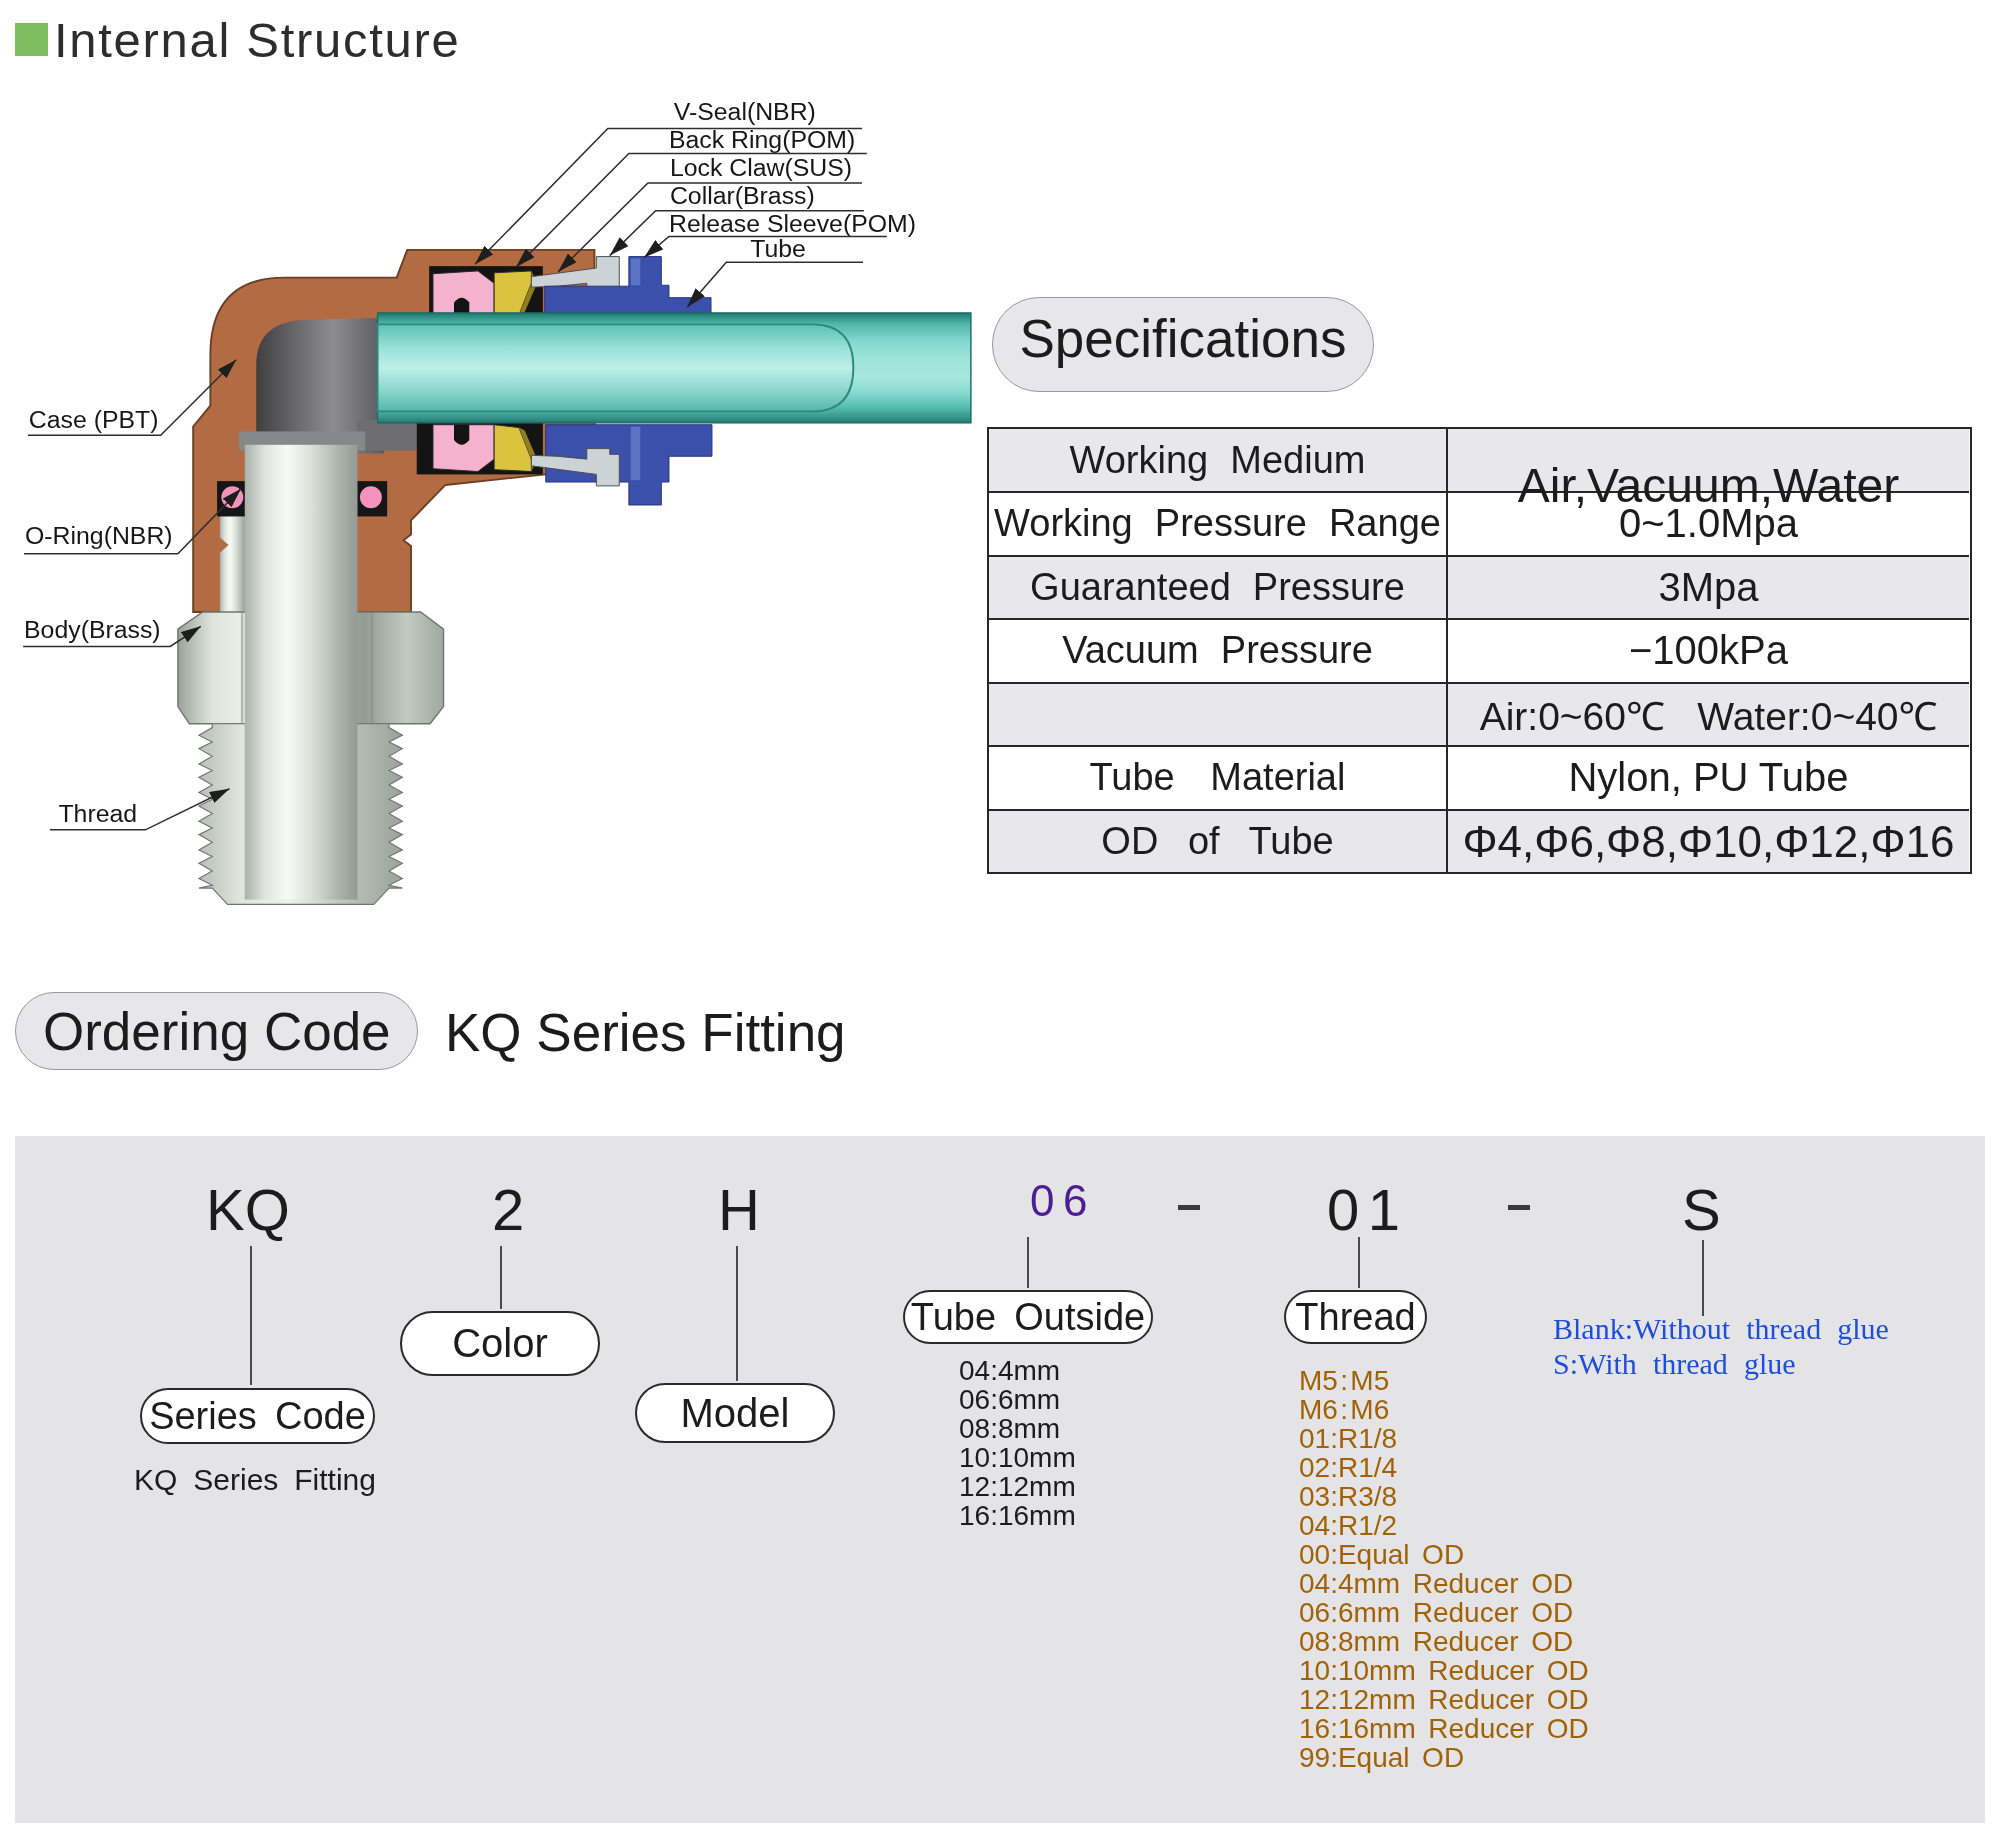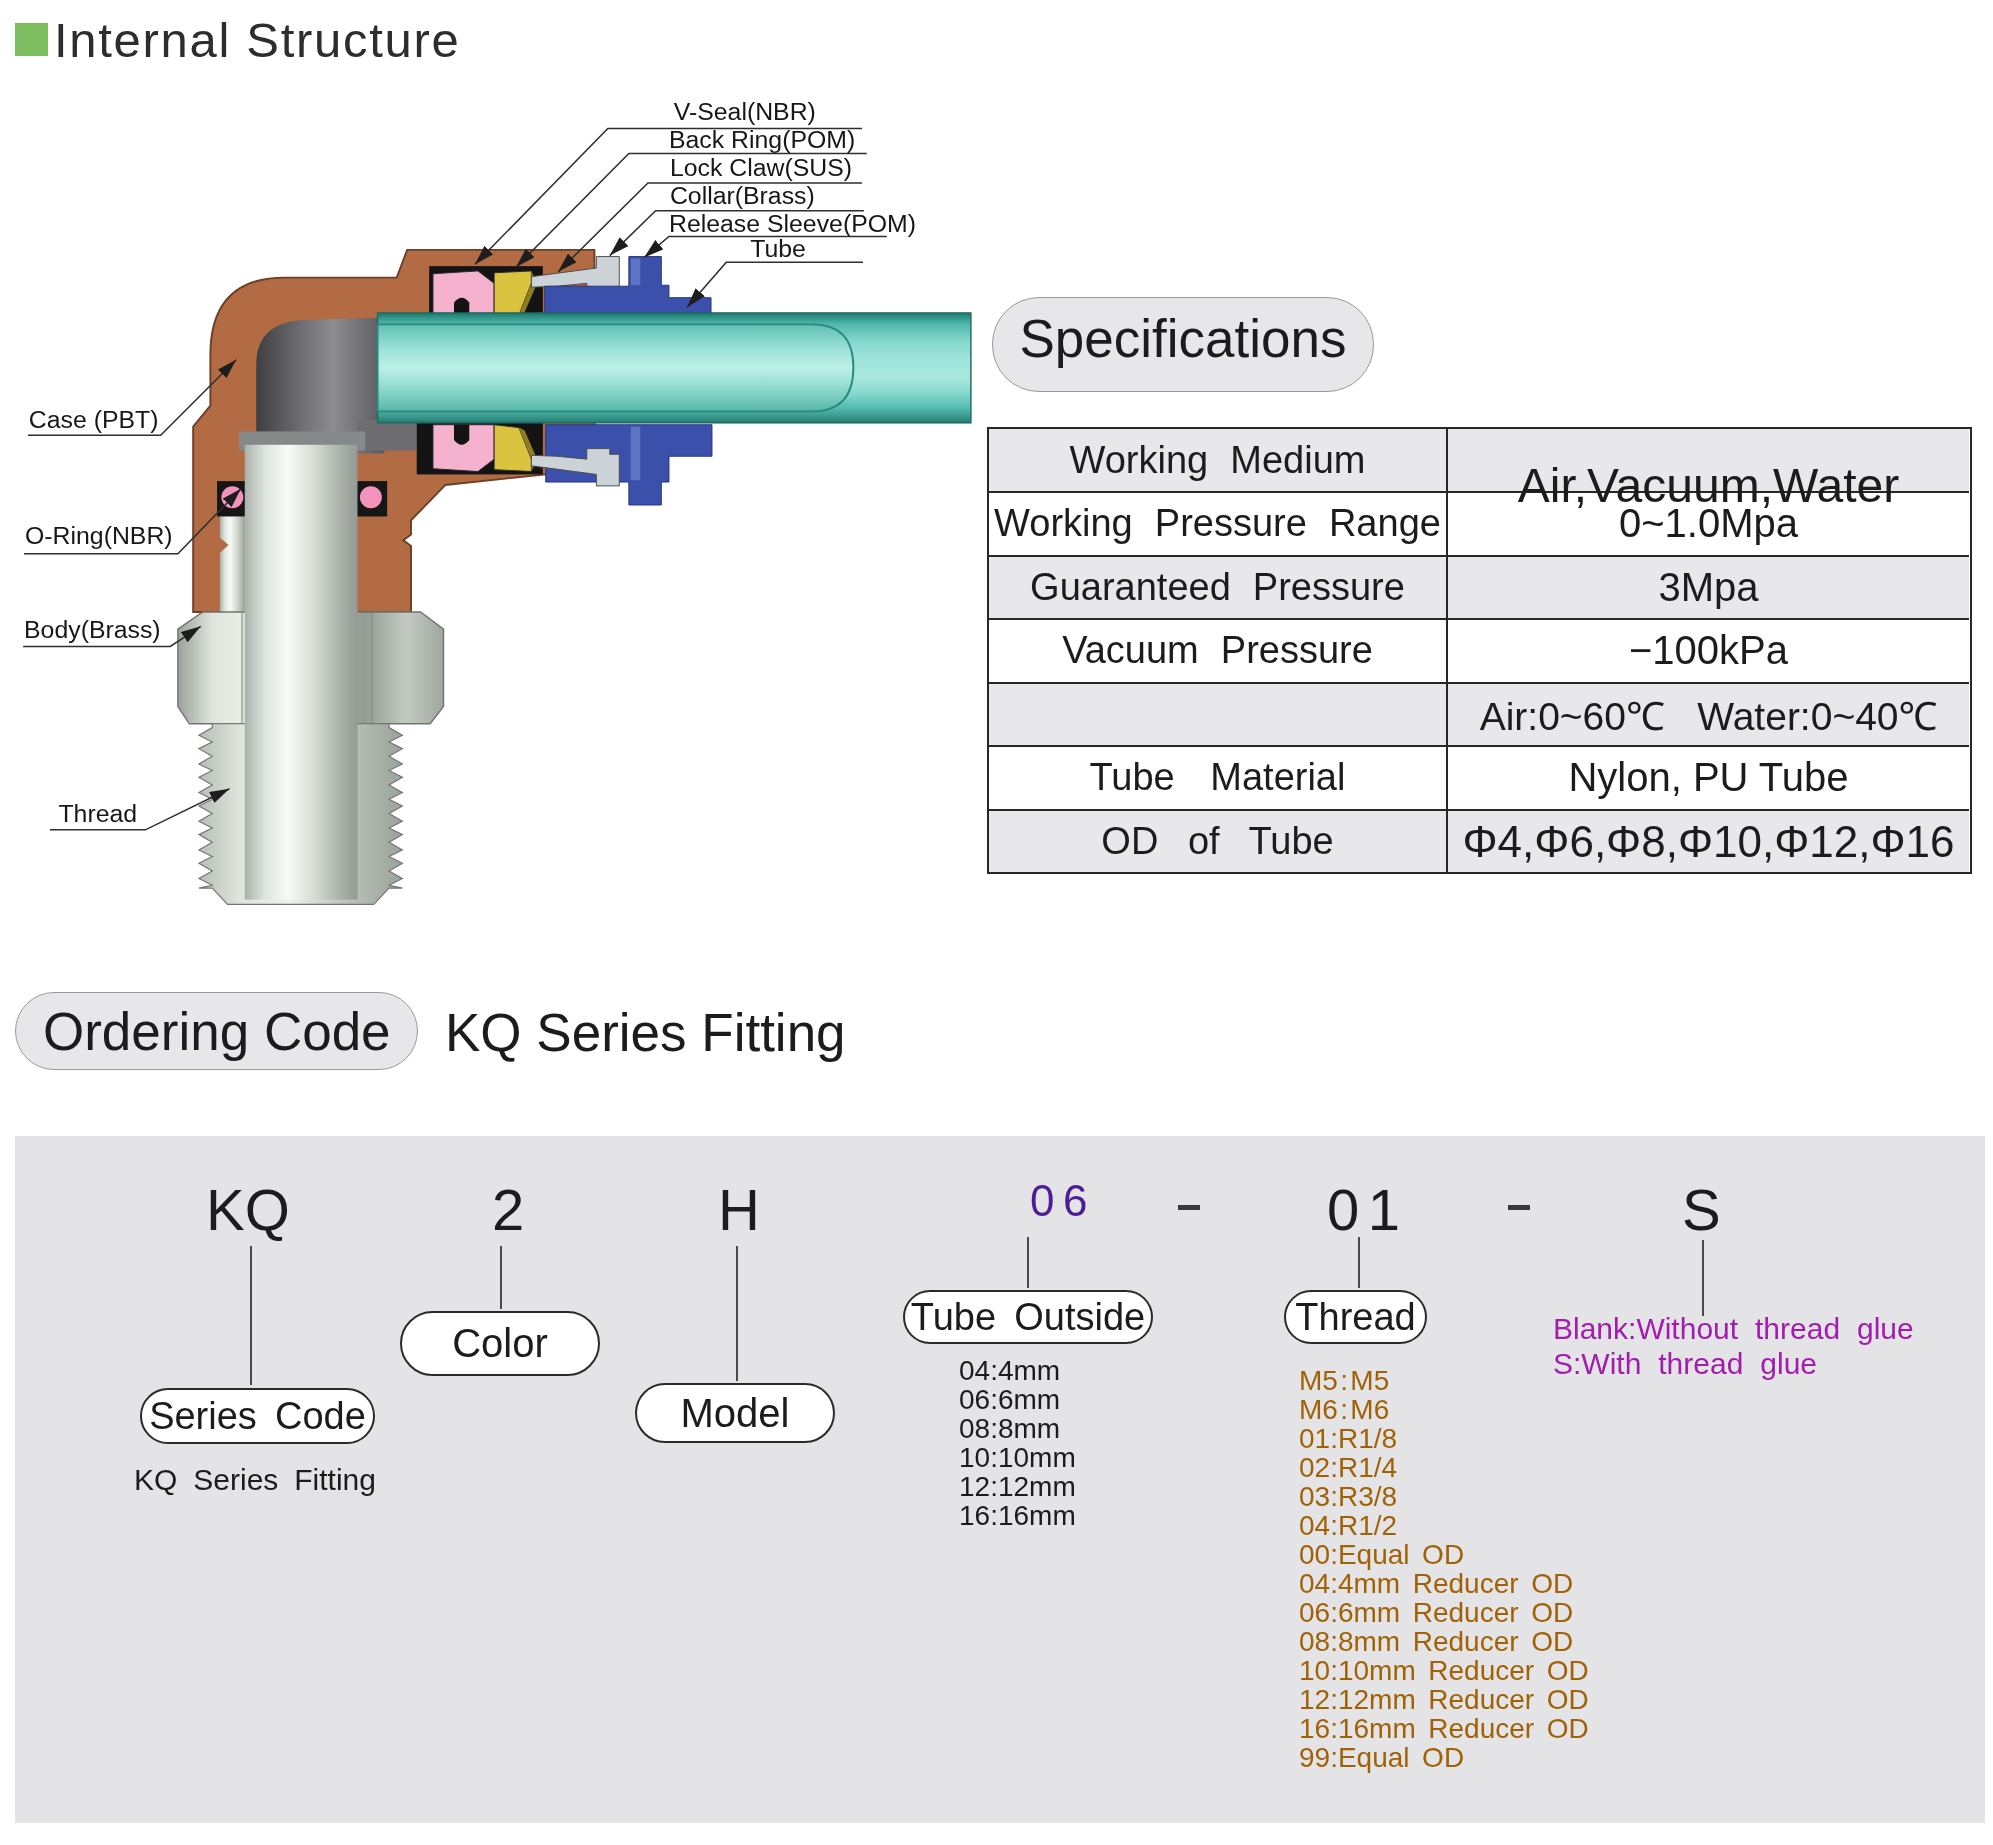--- a/index.html
+++ b/index.html
@@ -202,14 +202,14 @@
 <div class="abs oval" style="left:635px;top:1383px;width:196px;height:56px;border-radius:31px;font-size:40px;">Model</div>
 <div class="abs oval" style="left:903px;top:1290px;width:246px;height:50px;border-radius:27px;font-size:38px;word-spacing:7.6px;">Tube Outside</div>
 <div class="abs oval" style="left:1284px;top:1290px;width:139px;height:50px;border-radius:27px;font-size:38px;">Thread</div>
 
 <div class="abs" style="left:134px;top:1463px;font-size:30px;color:#1c1c1c;word-spacing:7.6px;">KQ Series Fitting</div>
 
 <div class="abs" style="left:959px;top:1356px;font-size:28px;color:#1c1c1c;line-height:29px;">04:4mm<br>06:6mm<br>08:8mm<br>10:10mm<br>12:12mm<br>16:16mm</div>
 
 <div class="abs" style="left:1299px;top:1366px;font-size:28px;color:#a16207;line-height:29px;word-spacing:4.8px;">M5 : M5<br>M6 : M6<br>01:R1/8<br>02:R1/4<br>03:R3/8<br>04:R1/2<br>00:Equal OD<br>04:4mm Reducer OD<br>06:6mm Reducer OD<br>08:8mm Reducer OD<br>10:10mm Reducer OD<br>12:12mm Reducer OD<br>16:16mm Reducer OD<br>99:Equal OD</div>
 
-<div class="abs" style="left:1553px;top:1311px;font-size:30px;color:#a21caf;line-height:35px;word-spacing:8.6px;">Blank:Without thread glue<br>S:With thread glue</div>
+<div class="abs" style="left:1553px;top:1311px;font-size:30px;color:#1d4ed8;line-height:35px;word-spacing:8.6px;font-family:Liberation Serif, serif;">Blank:Without thread glue<br>S:With thread glue</div>
 
 
 </body></html>

